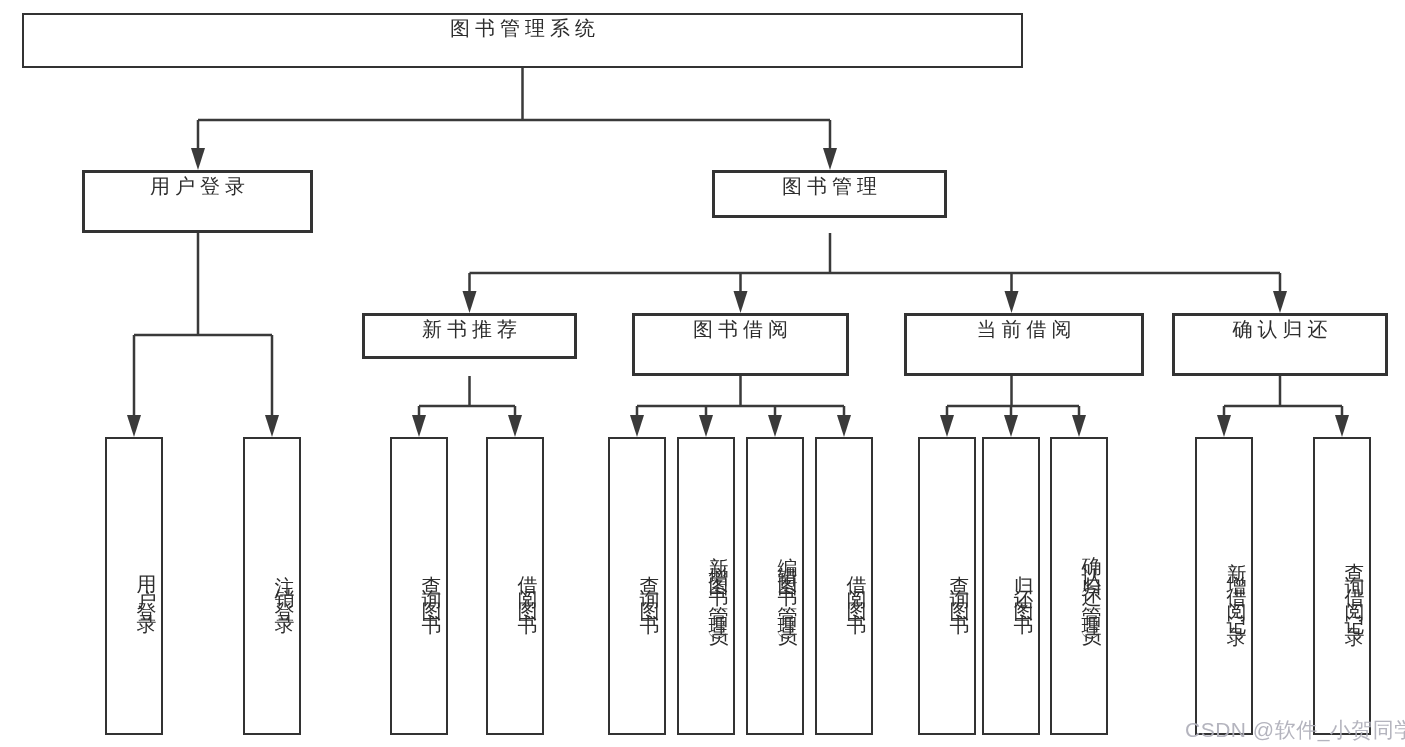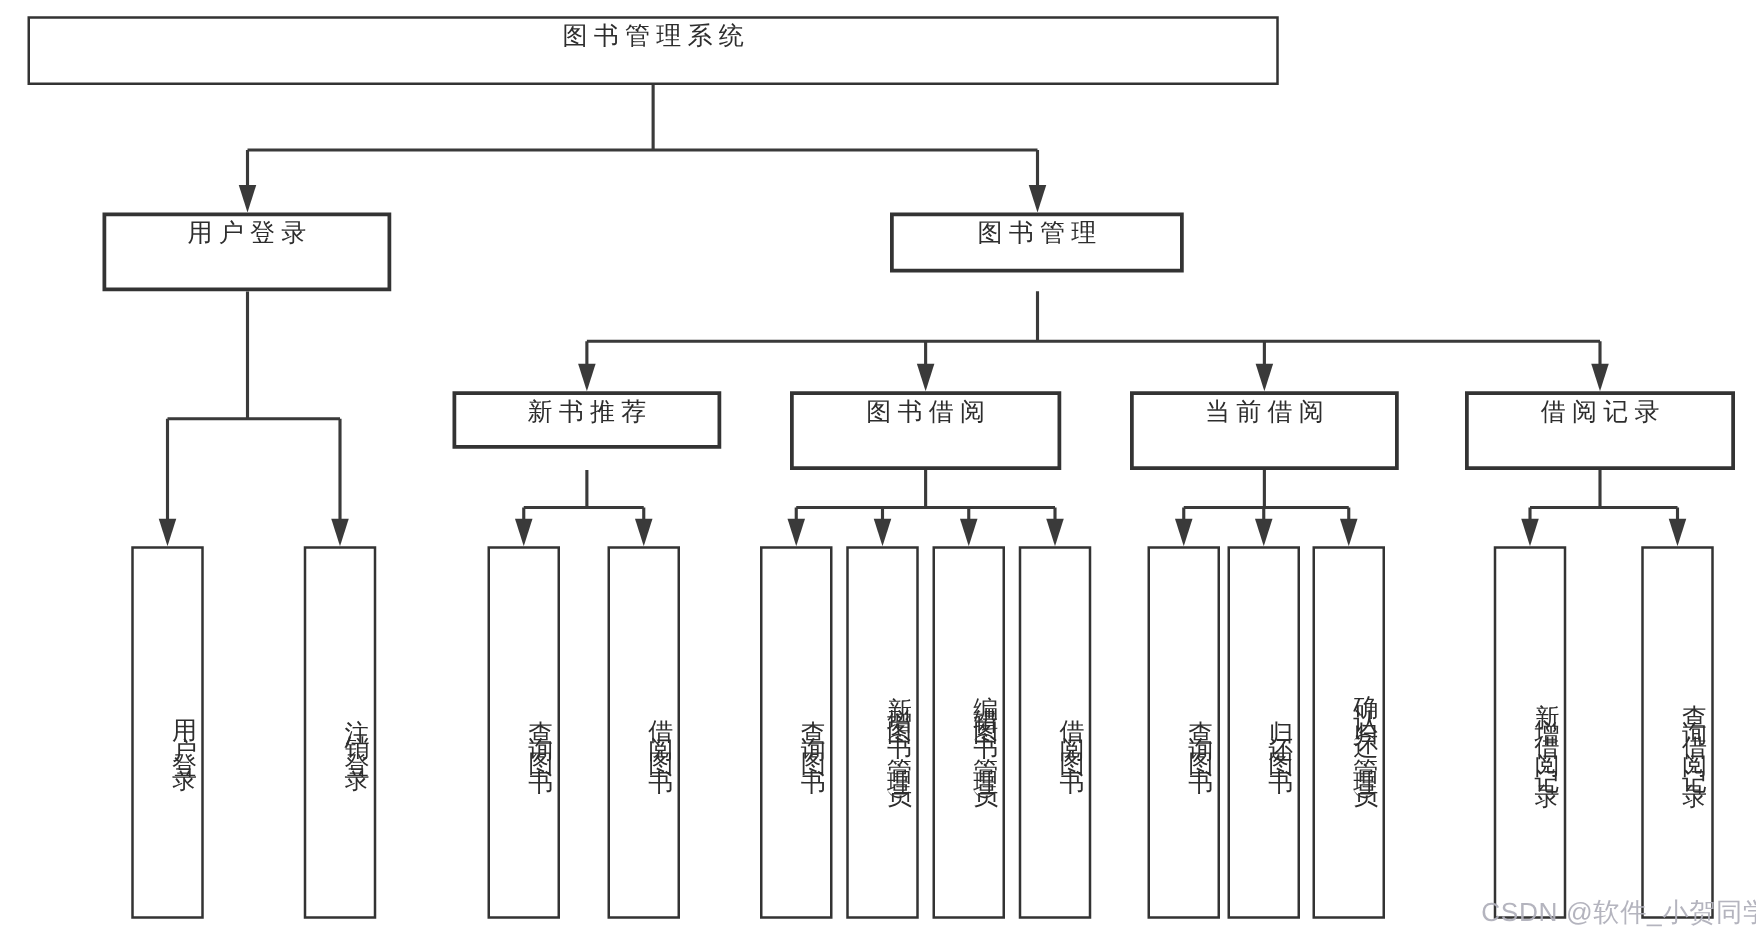--- a/index.html
+++ b/index.html
@@ -85,25 +85,25 @@
   <div class="node hbox l23" style="left:712px; top:170px; width:235px; height:48px;">
     <span>图书管理</span>
   </div>
 
   <div class="node hbox l23" style="left:362px; top:313px; width:215px; height:46px;">
     <span>新书推荐</span>
   </div>
   <div class="node hbox l23" style="left:632px; top:313px; width:217px; height:63px;">
     <span>图书借阅</span>
   </div>
-  <div class="node hbox l23" style="left:904px; top:313px; width:215px; height:63px;">
+  <div class="node hbox l23" style="left:904px; top:313px; width:240px; height:63px;">
     <span>当前借阅</span>
   </div>
   <div class="node hbox l23" style="left:1172px; top:313px; width:216px; height:63px;">
-    <span>借阅记录</span>
+    <span>确认归还</span>
   </div>
 
   <div class="node vbox" style="left:105px;">
     <span>用户登录</span>
   </div>
   <div class="node vbox" style="left:243px;">
     <span>注销登录</span>
   </div>
 
   <div class="node vbox" style="left:390px;">

